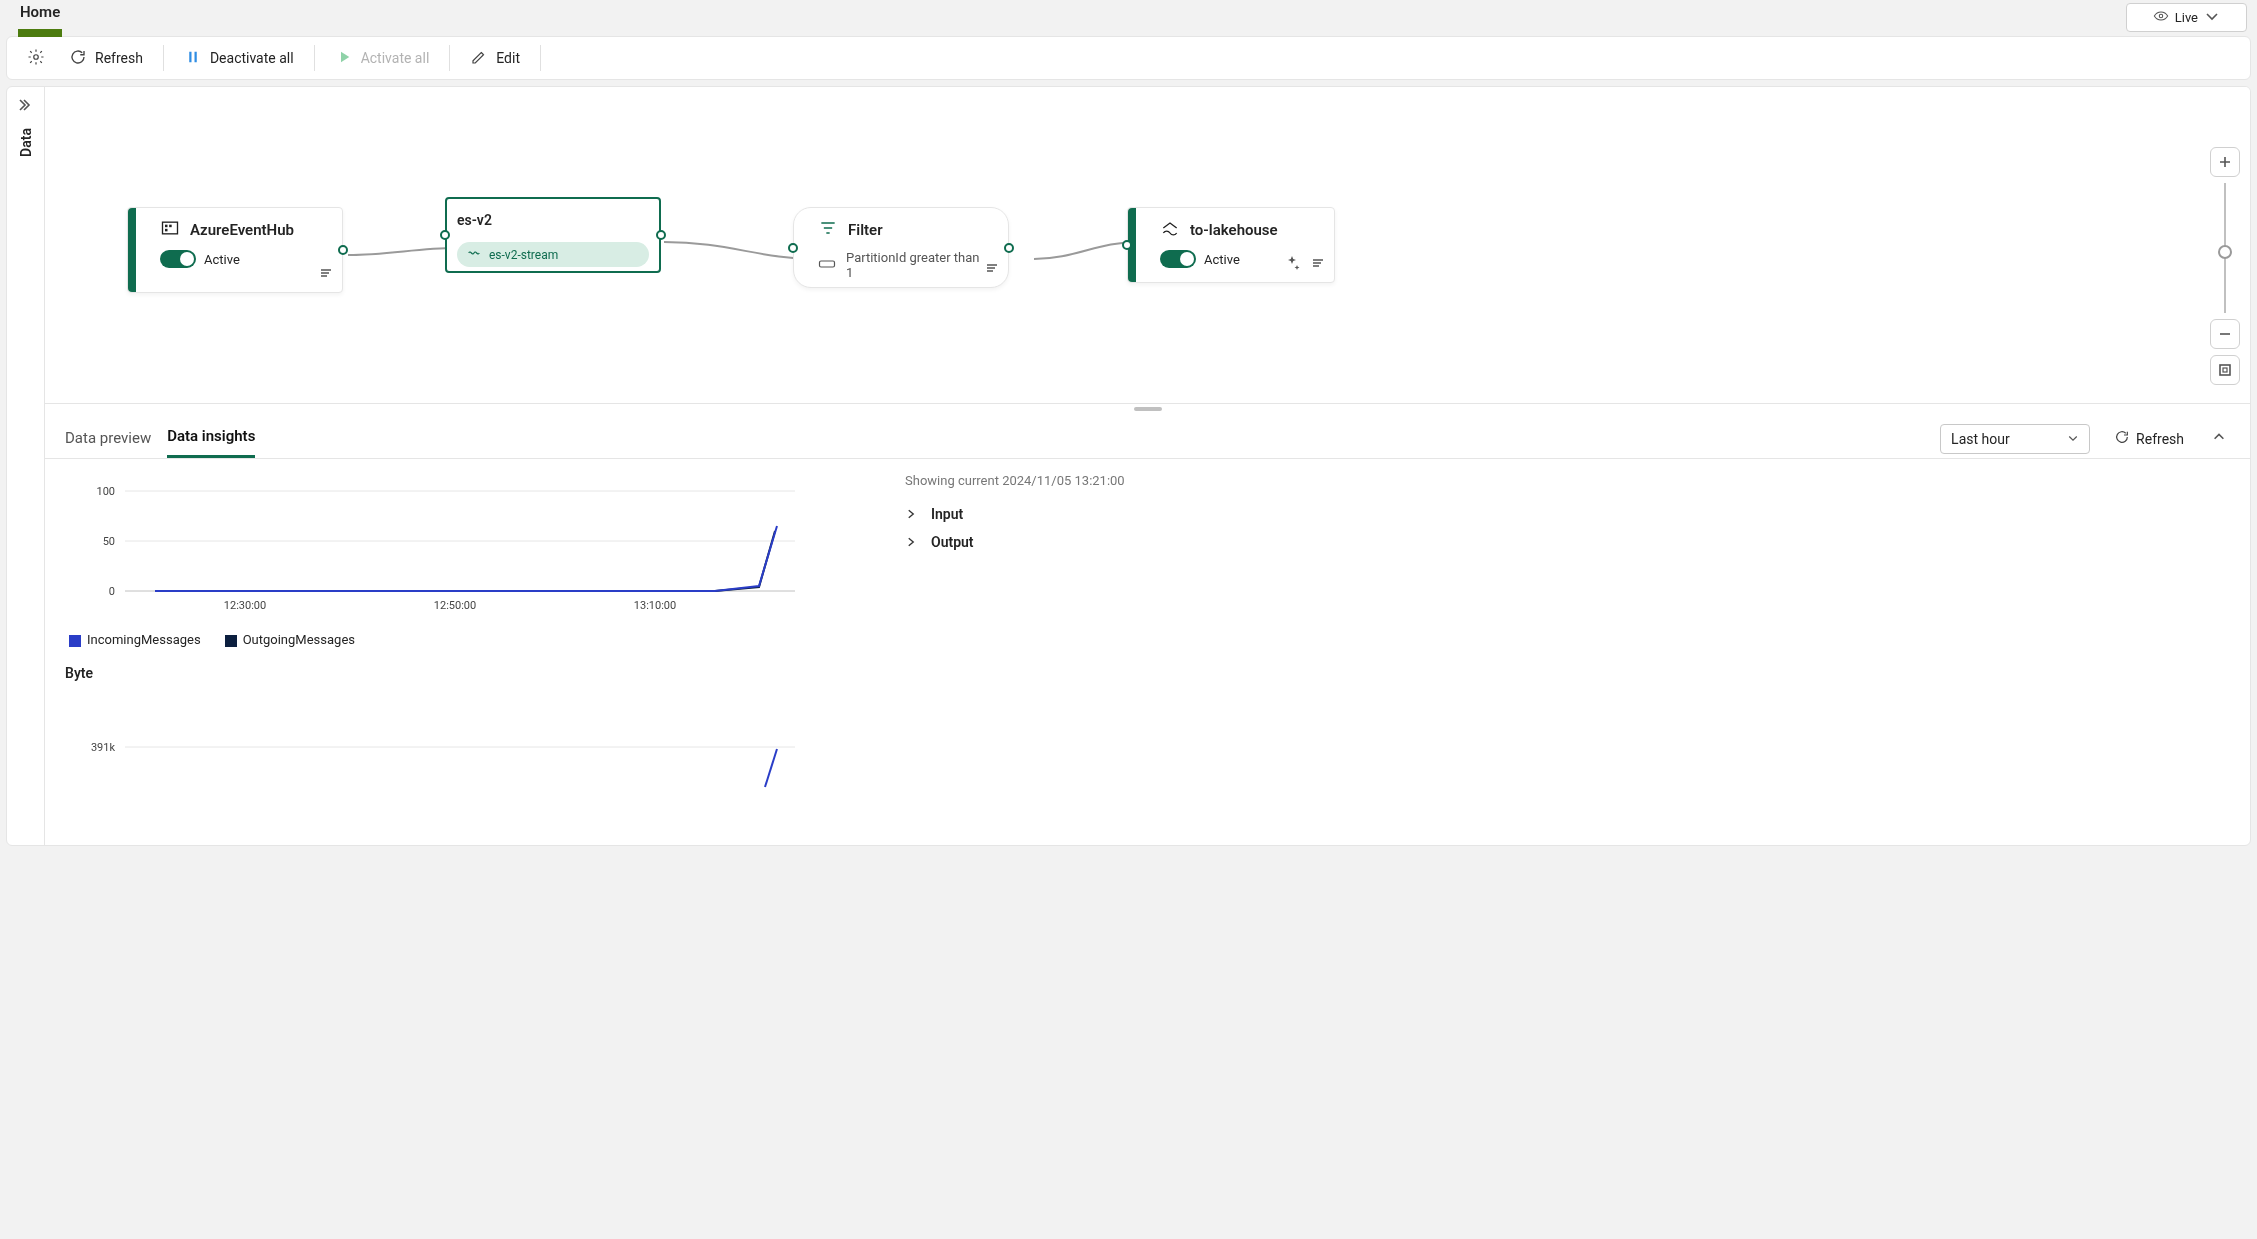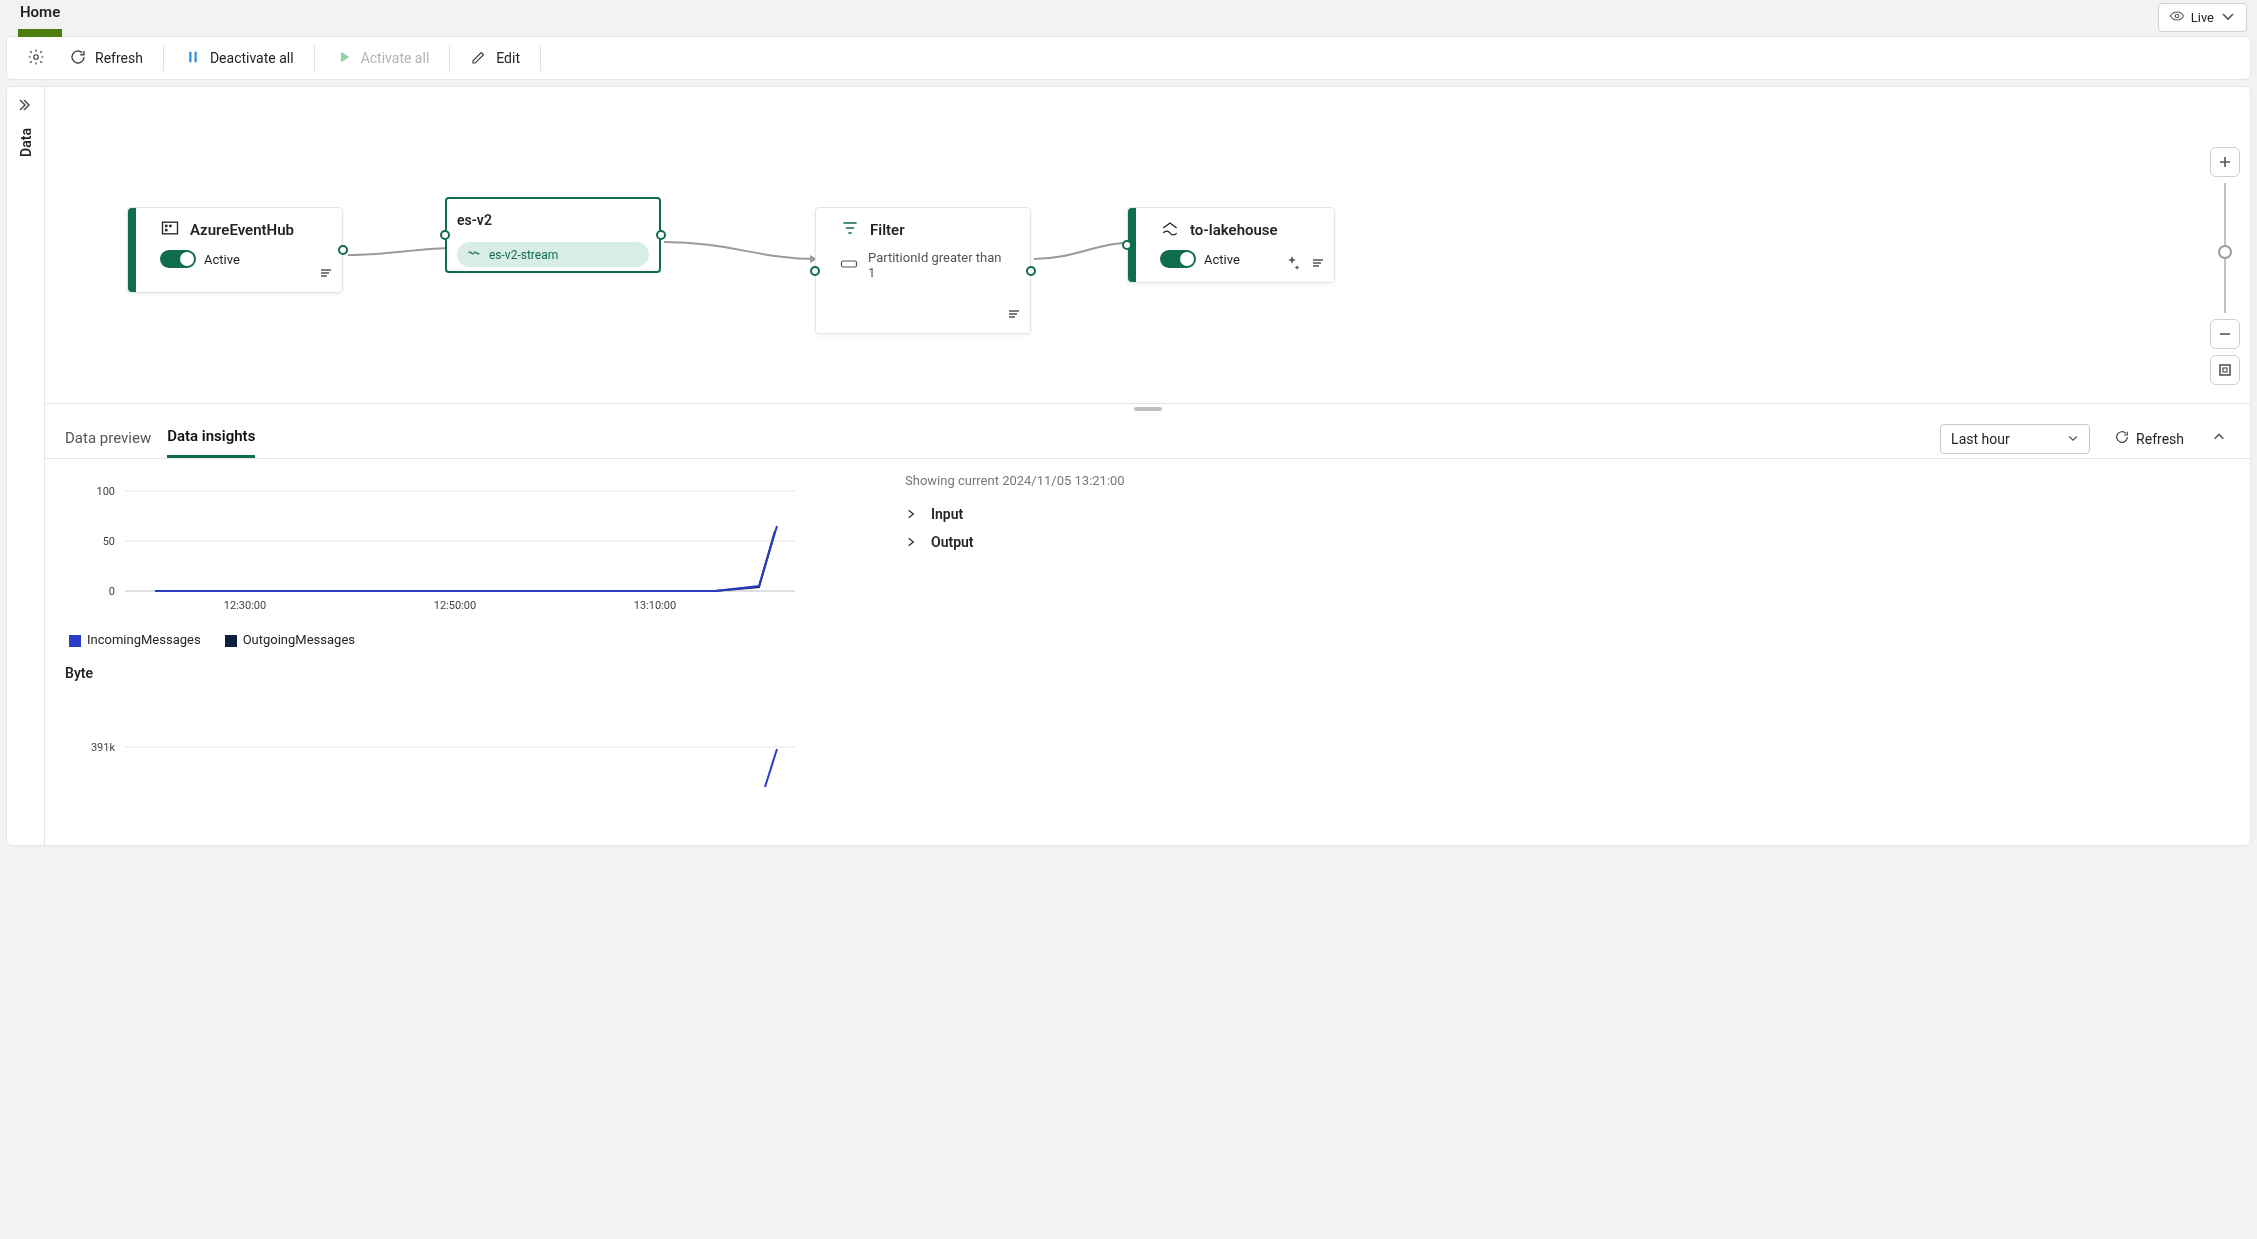--- a/index.html
+++ b/index.html
@@ -26,21 +26,21 @@
   .tab.active {
     font-weight: 600;
     border-bottom: 8px solid #4d7c0f;
   }
   .live-pill {
     display: flex;
     align-items: center;
     gap: 6px;
     border: 1px solid #d0d0d0;
     border-radius: 4px;
-    padding: 4px 10px;
+    padding: 4px 26px;
     background: #fff;
     font-size: 13px;
     cursor: pointer;
   }
   .live-pill svg { width: 16px; height: 16px; }
   
   .toolbar {
     display: flex;
     align-items: center;
     height: 44px;
@@ -408,21 +408,21 @@
                   <path fill="none" stroke="#0f6c4f" stroke-width="2" d="M3 12c3-6 6 6 9 0s6 6 9 0"></path>
                 </svg>
             </span>
             <span>es-v2-stream</span>
           </div>
         </div>
         <div class="port" style="left:-7px; top:50%; transform:translateY(-50%);"></div>
         <div class="port" style="right:-7px; top:50%; transform:translateY(-50%);"></div>
       </div>
 
-      <div class="node filter" style="left:770px; top:120px; width:216px; height:127px;">
+      <div class="node filter" style="left:748px; top:120px; width:216px; height:81px;border-radius:18px;">
         <div class="body">
           <div class="titlerow">
             <span>
               <svg viewBox="0 0 24 24">
                   <path stroke="#0f6c4f" stroke-width="2" d="M4 6h16M7 12h10M10 18h4"></path>
                 </svg>
             </span>
             <span>Filter</span>
           </div>
           <div class="sub">

